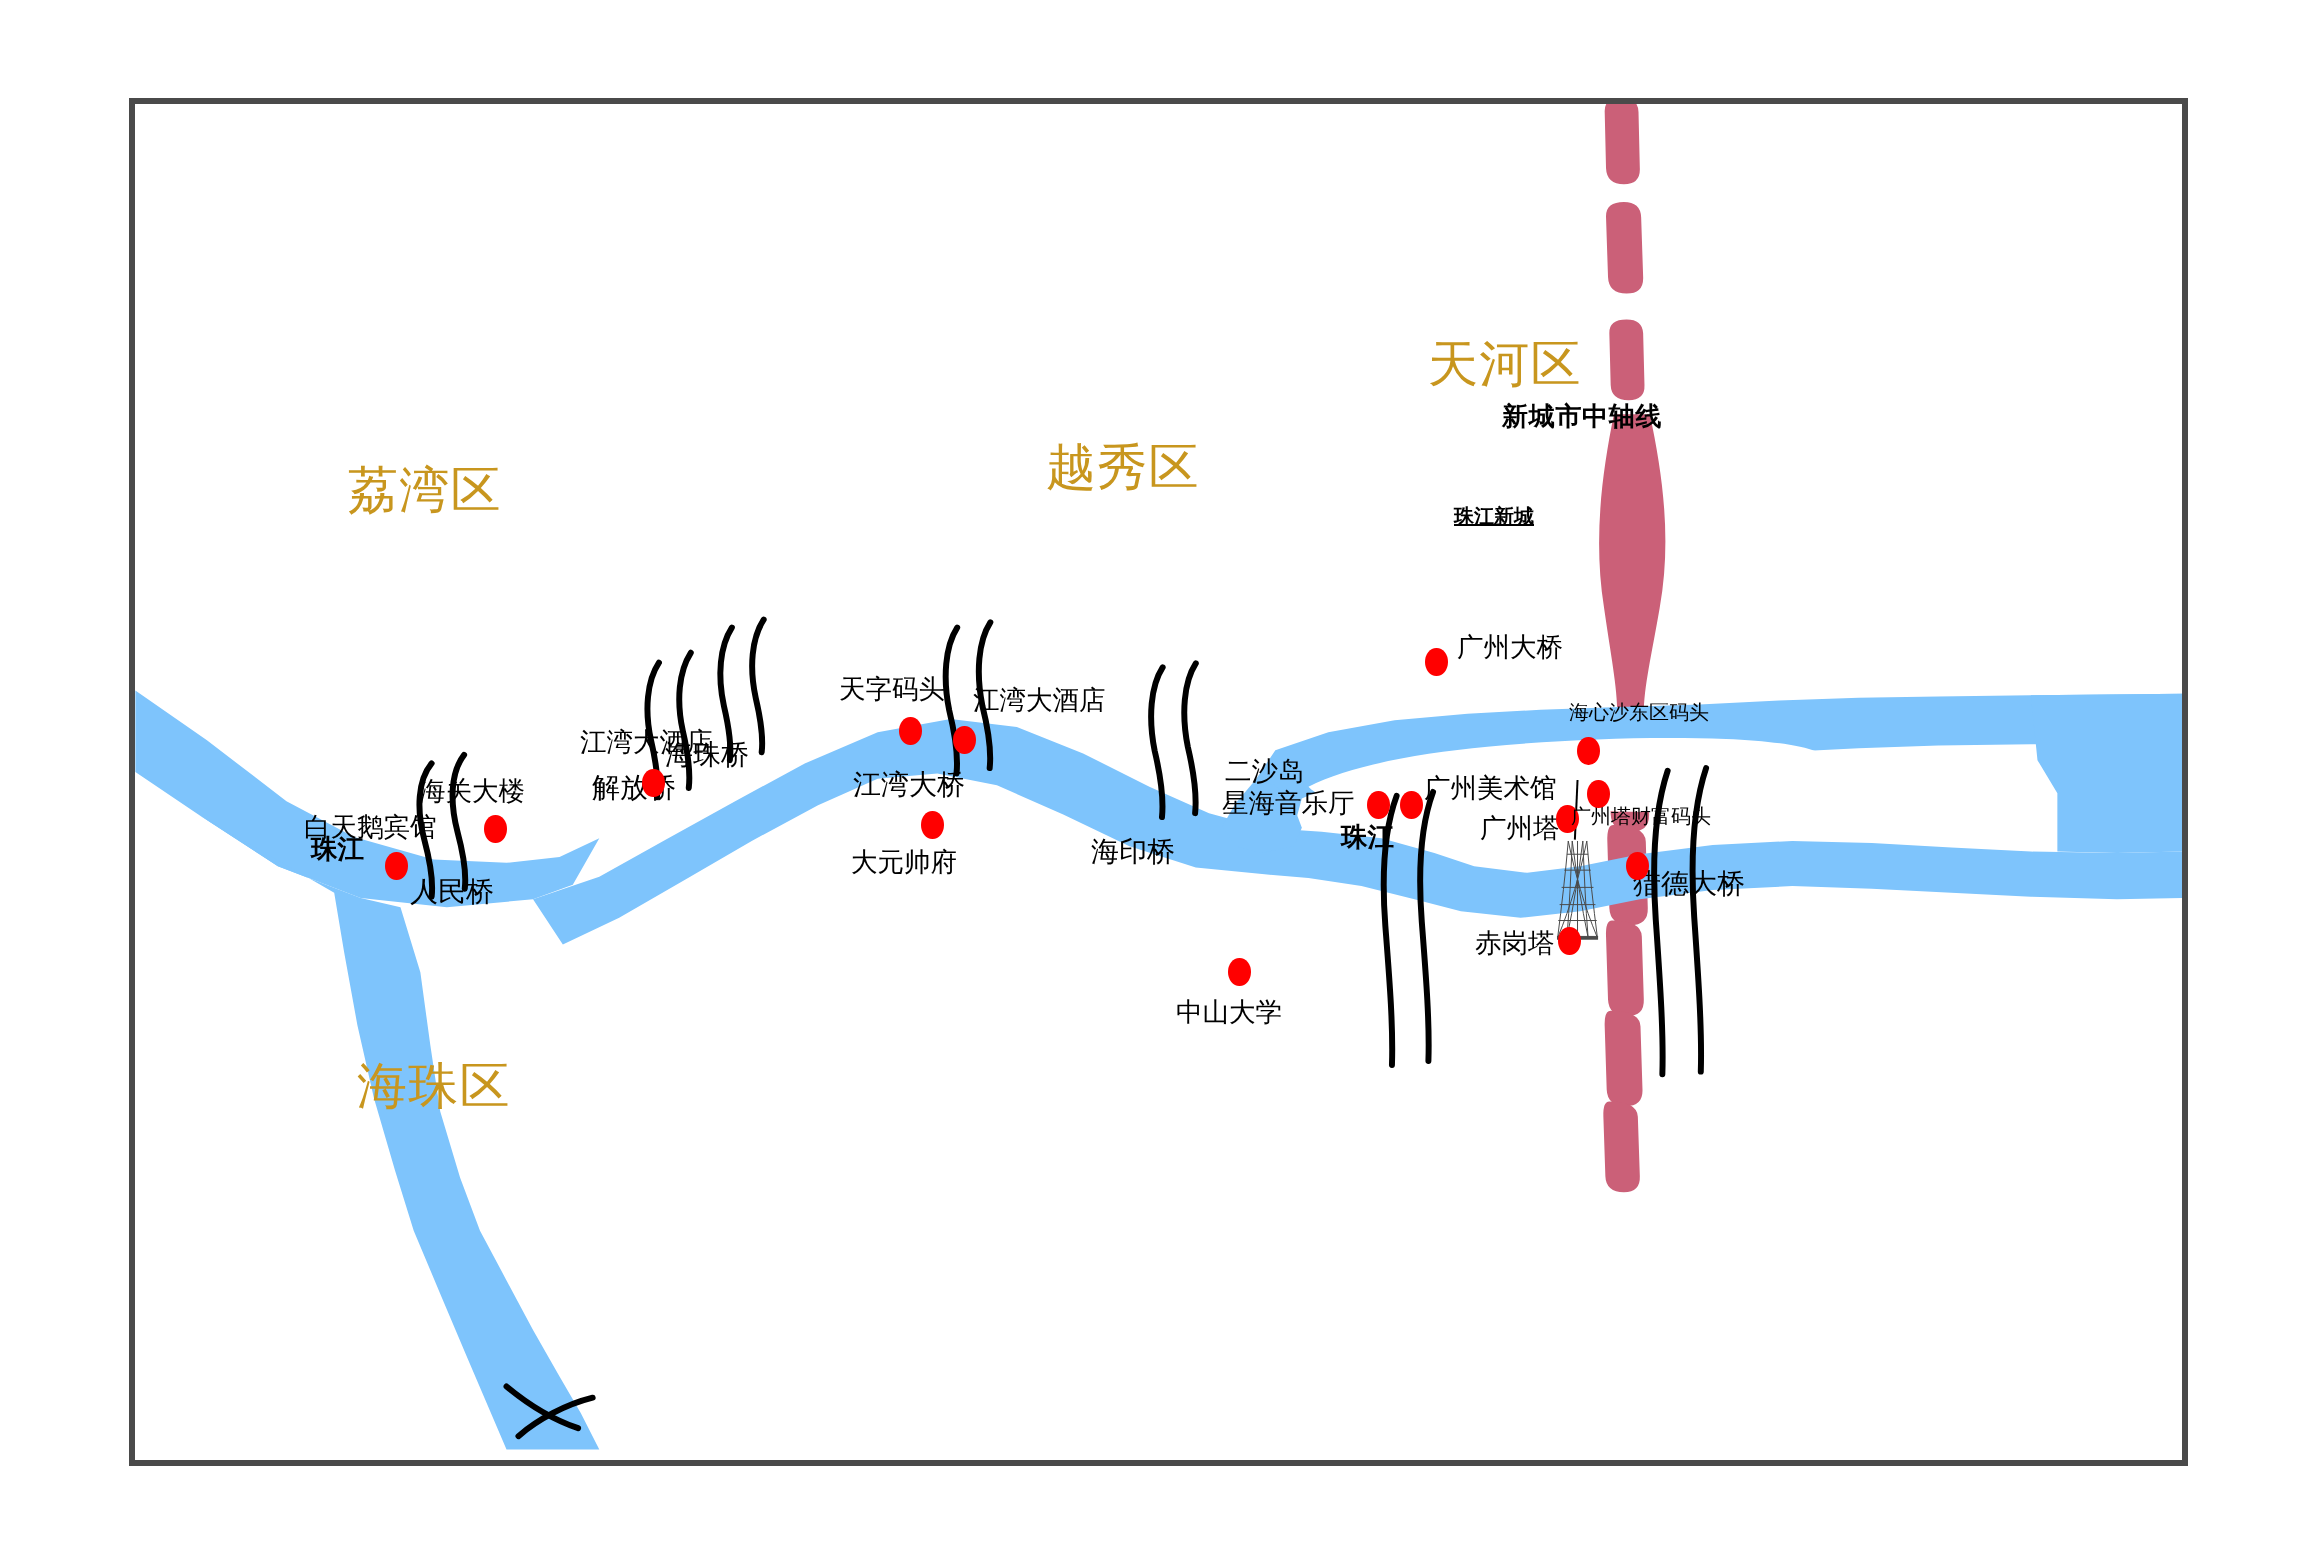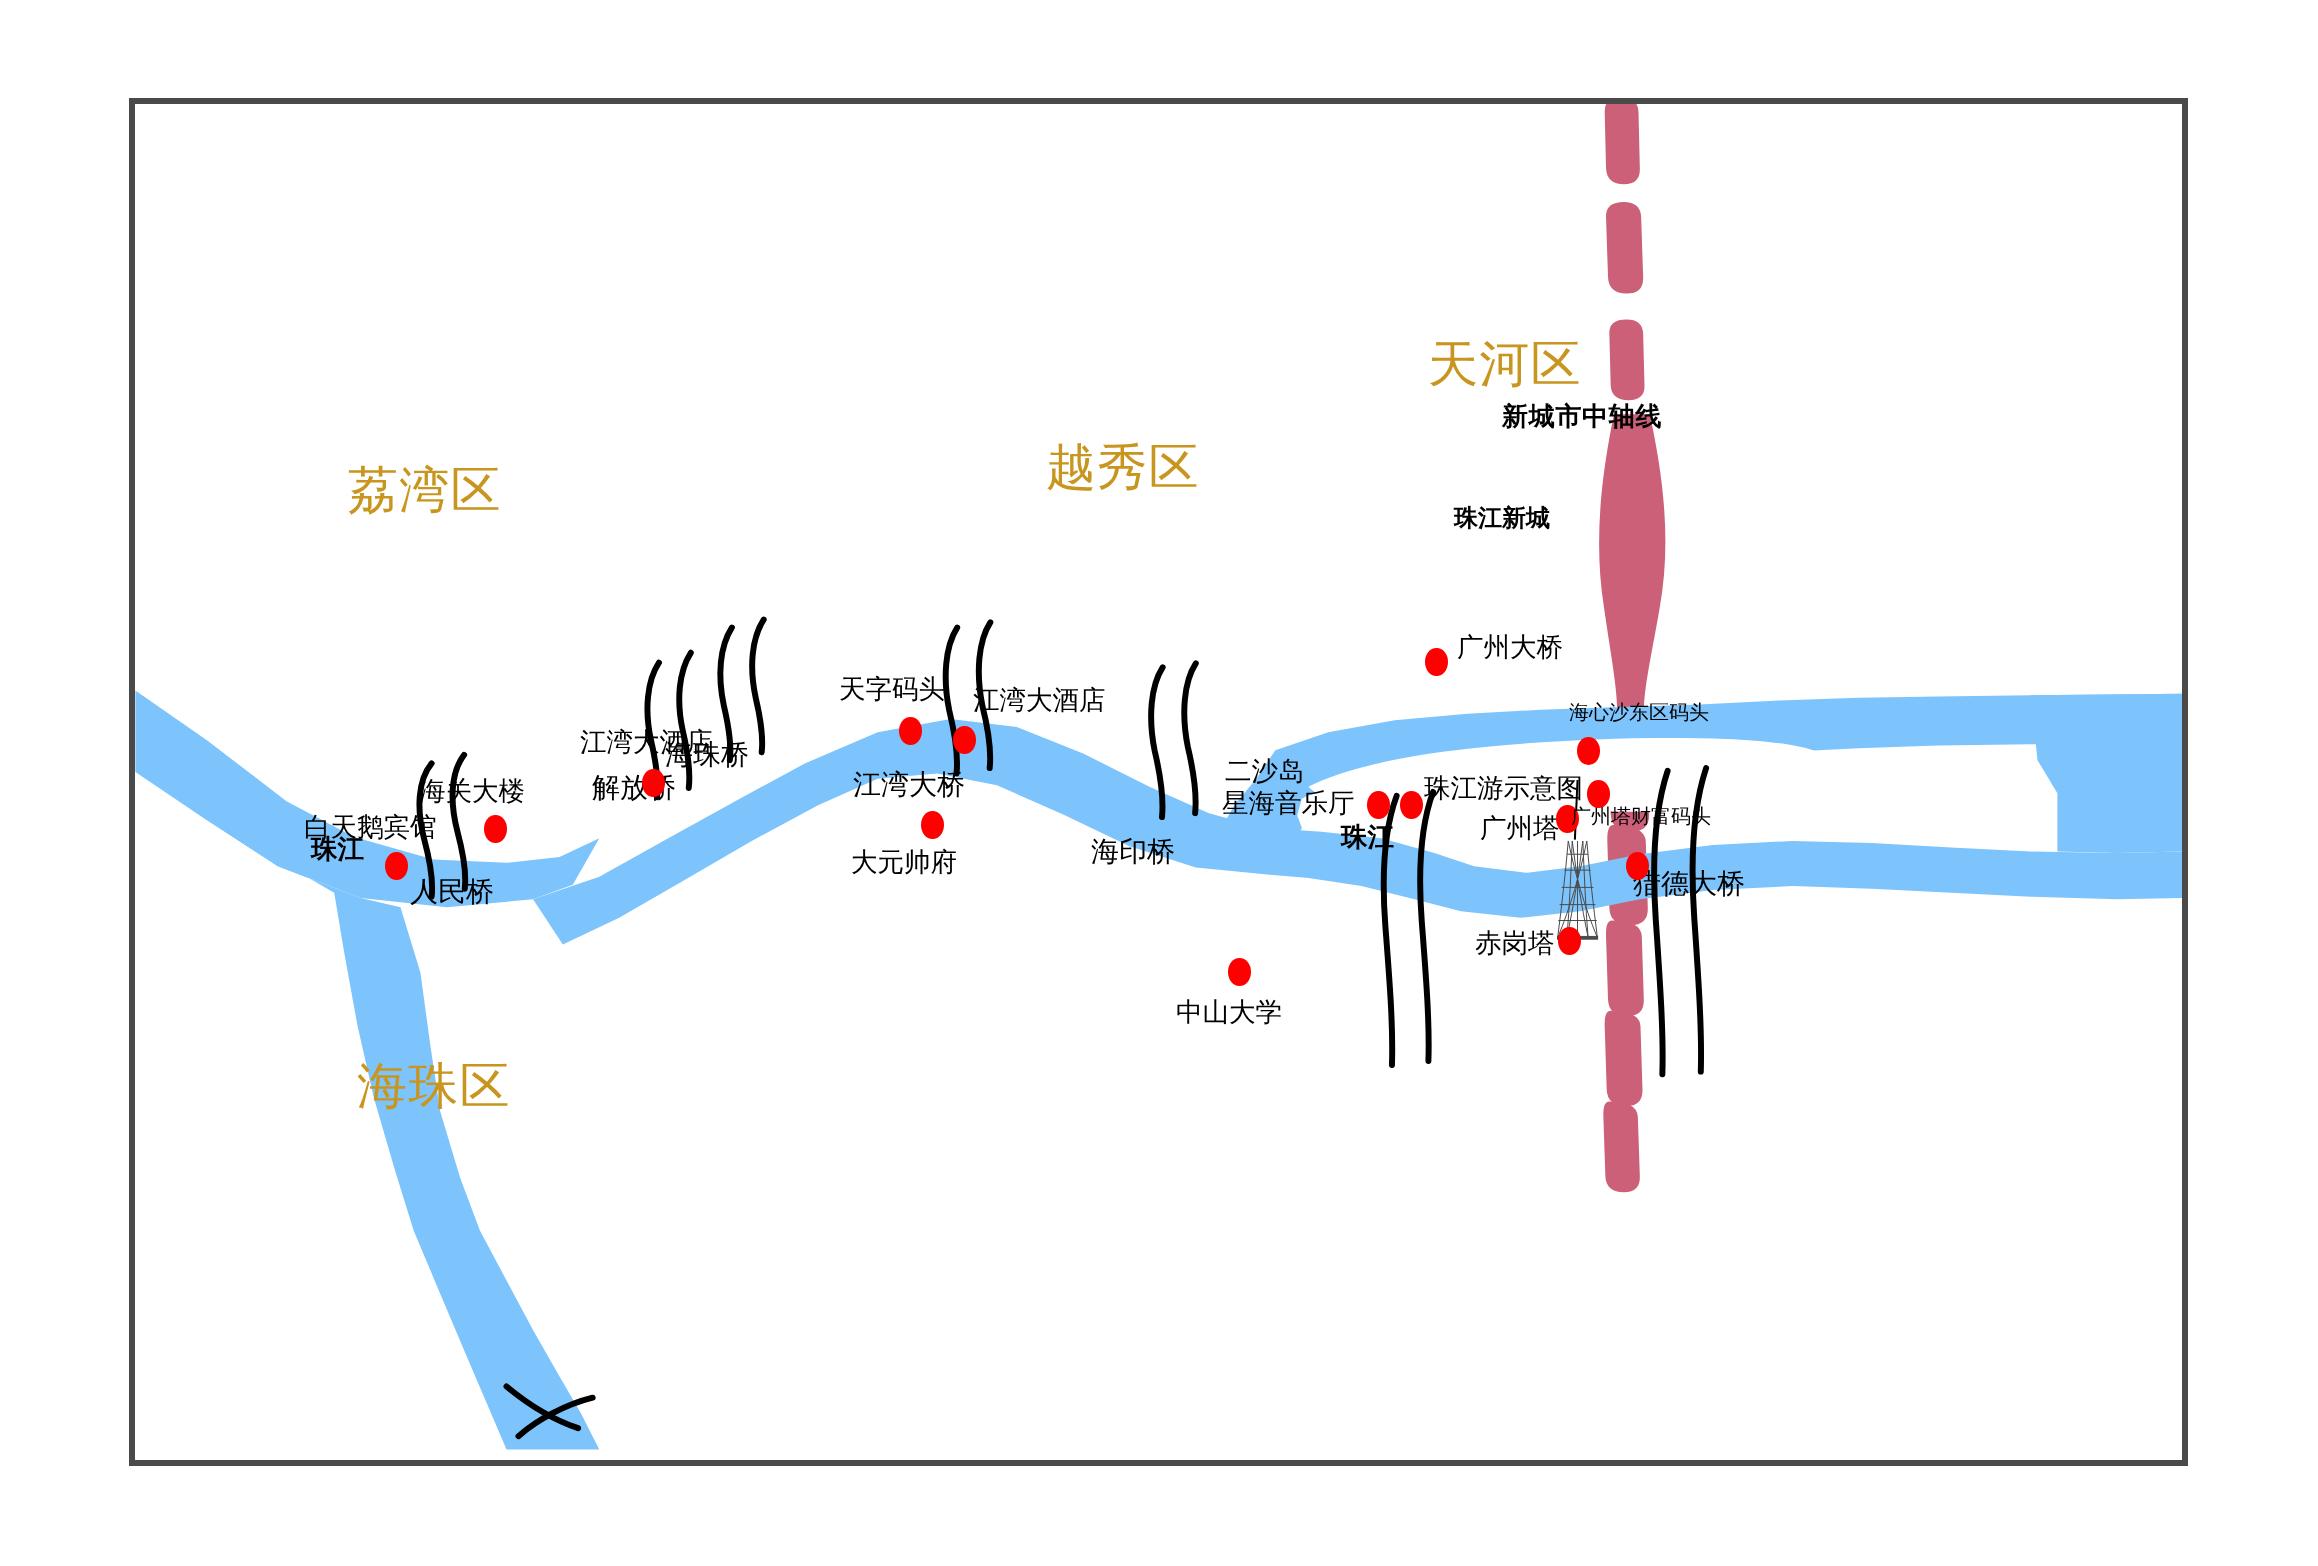--- a/index.html
+++ b/index.html
@@ -36,21 +36,21 @@
     color: #c8961e;
     font-size: 50px;
     font-weight: 400;
     letter-spacing: 1.3px;
   }
   .poi { font-size: 26.5px; font-weight: 400; }
   .poi-sm { font-size: 20px; font-weight: 400; }
   .bridge { font-size: 28px; font-weight: 400; }
   .river-name { font-size: 26.5px; font-weight: 700; }
   .axis-name { font-size: 26px; font-weight: 700; letter-spacing: 0.7px; }
-  .sub-district { font-size: 24px; font-weight: 700; }
+  .sub-district { font-size: 20px; font-weight: 700; text-decoration: underline; }
   .two-line { text-align: center; }
 
   #map-title {
     position: absolute;
     left: 219px; top: 133px;
     font-size: 74px;
     font-weight: 700;
     color: #c8961e;
     letter-spacing: 4px;
     font-family: "Liberation Sans", "DejaVu Sans", sans-serif;
@@ -253,21 +253,21 @@
 
     <div class="lbl poi" style="left:838px; top:582px;">江湾大酒店</div>
     <div class="dot" style="left:818px; top:622px;"></div>
 
     <div class="lbl poi" style="left:716px; top:744px;">大元帅府</div>
     <div class="dot" style="left:786px; top:707px;"></div>
 
     <div class="lbl poi" style="left:1087px; top:685px;text-align:center;">星海音乐厅</div>
     <div class="dot" style="left:1232px; top:687px;"></div>
 
-    <div class="lbl poi" style="left:1289px; top:670px;">珠江游示意图</div>
+    <div class="lbl poi" style="left:1289px; top:670px;">广州美术馆</div>
     <div class="dot" style="left:1265px; top:687px;"></div>
 
     <div class="lbl poi" style="left:1041px; top:894px;">中山大学</div>
     <div class="dot" style="left:1093px; top:854px;"></div>
 
     <div class="lbl poi" style="left:1322px; top:529px;">广州大桥</div>
     <div class="dot" style="left:1290px; top:544px;"></div>
 
     <div class="lbl poi-sm" style="left:1434px; top:597px;">海心沙东区码头</div>
     <div class="dot" style="left:1442px; top:633px;"></div>

